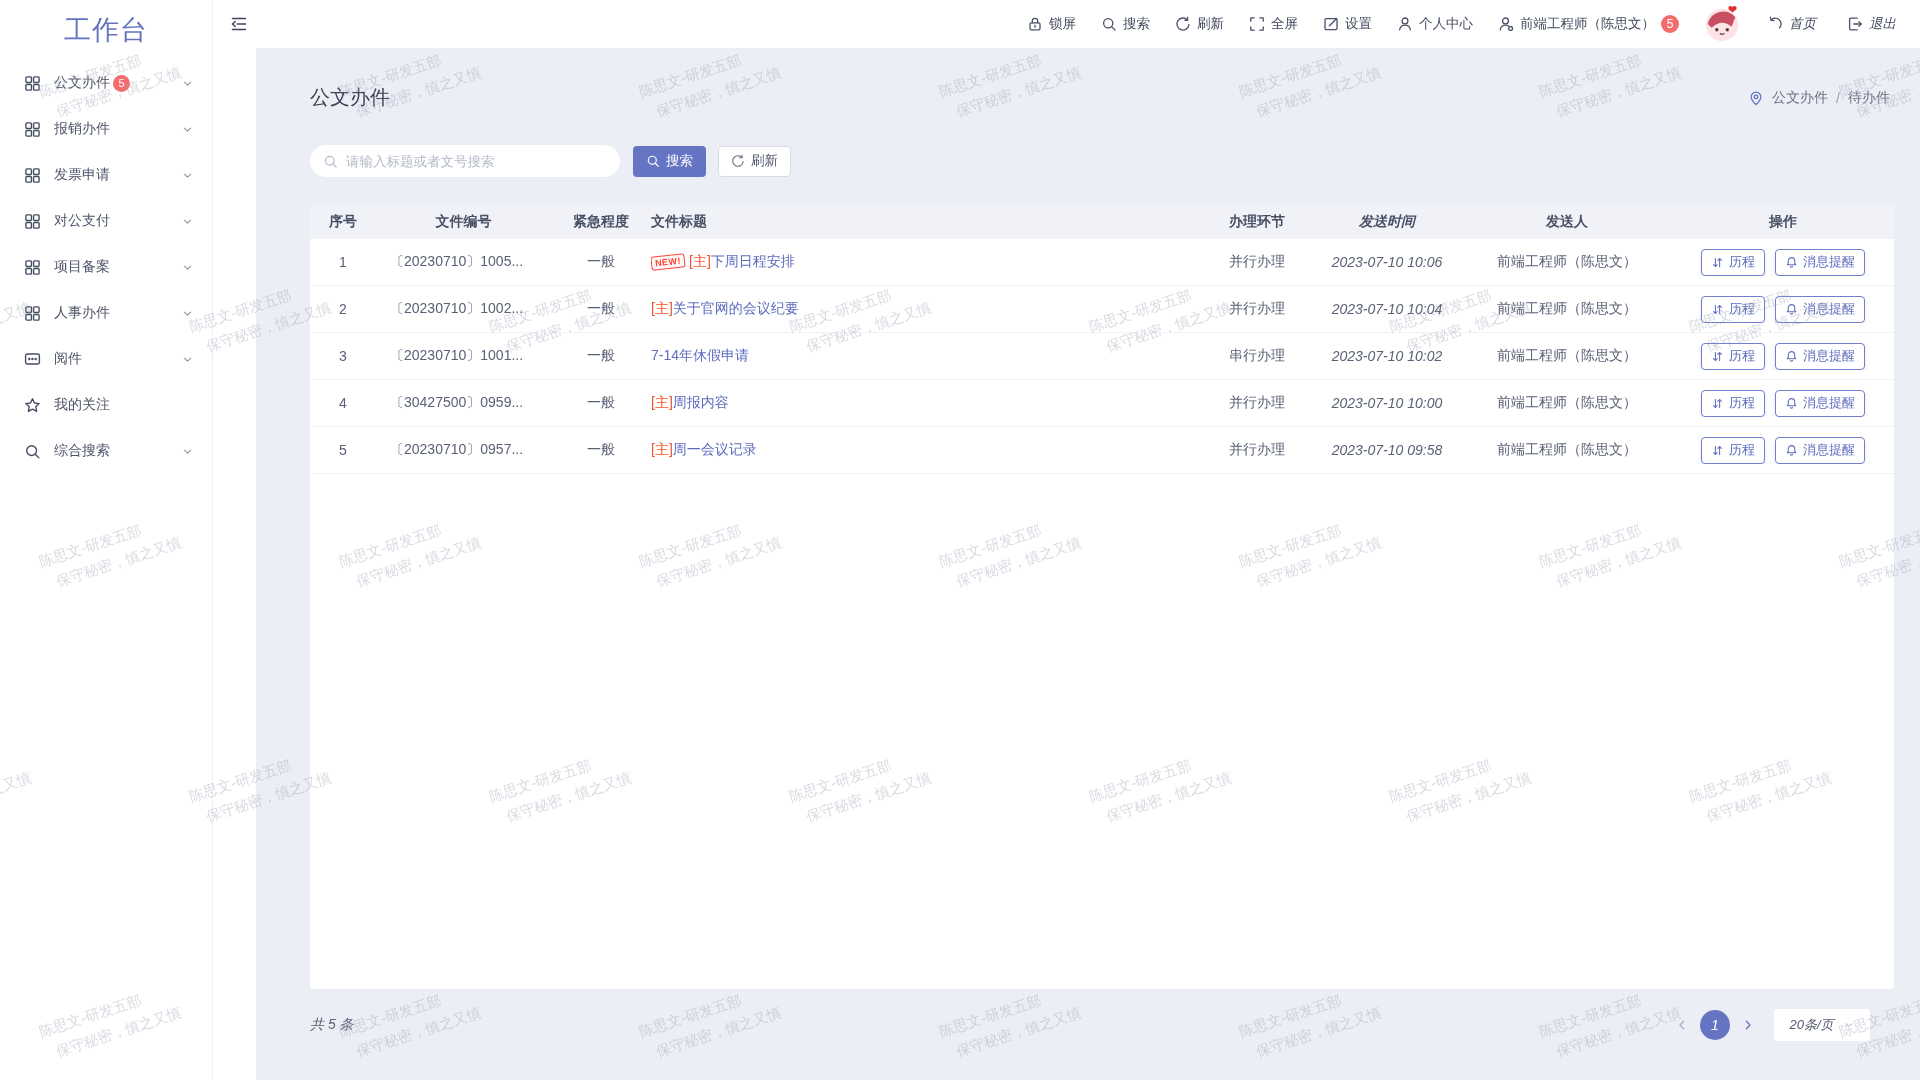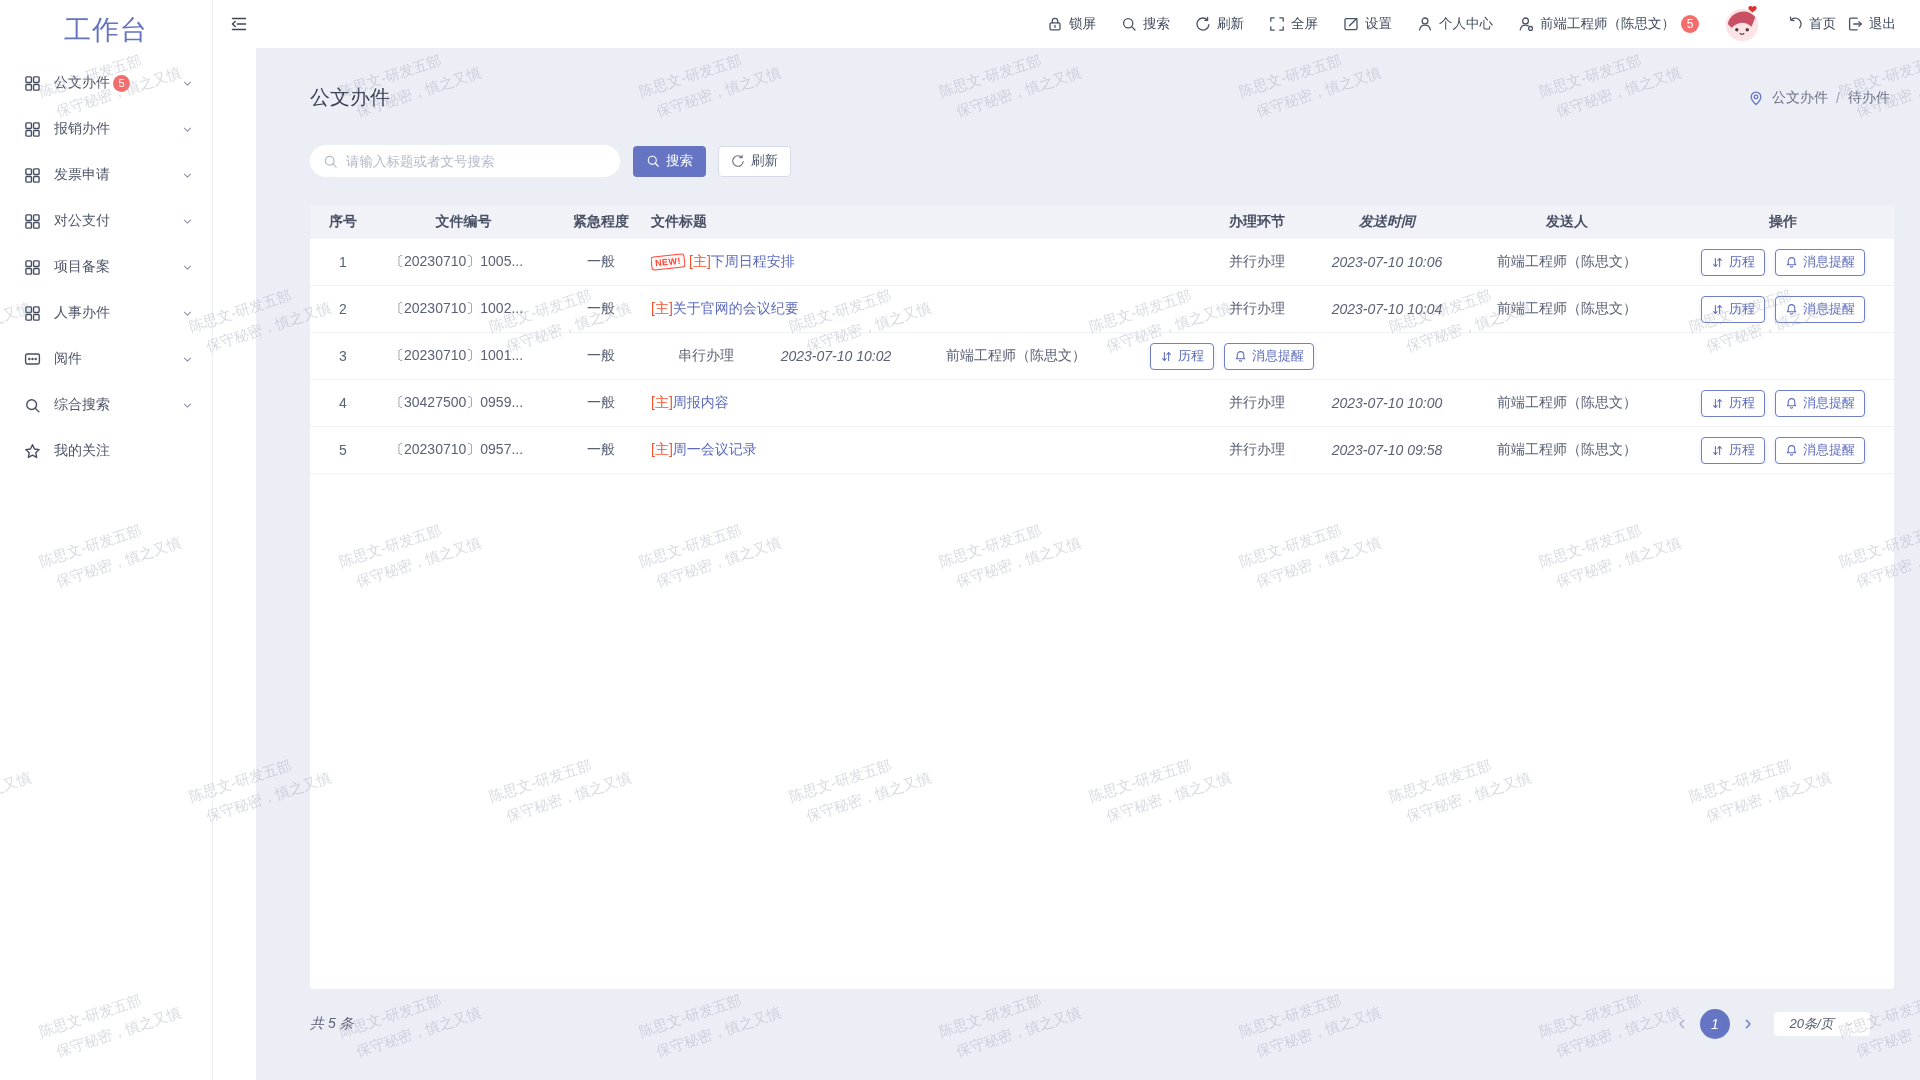--- a/index.html
+++ b/index.html
@@ -80,21 +80,21 @@
   .btn-mini .bi svg{width:13px;height:13px;}
 
   
   .tfoot{display:flex;align-items:center;margin:20px 50px 0 54px;font-size:14px;color:#5a6175;font-style:italic;}
   .pager{margin-left:auto;display:flex;align-items:center;gap:10px;}
   .pg-btn{width:16px;height:16px;cursor:pointer;}
   .pg-btn svg{width:16px;height:16px;}
   .pg-prev{color:#a6add2;}
   .pg-next{color:var(--primary);}
   .pg-page{width:30px;height:30px;border-radius:50%;background:var(--primary);color:#fff;display:flex;align-items:center;justify-content:center;font-size:14px;cursor:pointer;}
-  .pg-size{margin-left:8px;width:96px;height:24px;background:#fff;border-radius:4px;display:flex;align-items:center;justify-content:center;gap:9px;color:#555c70;font-size:13px;cursor:pointer;}
+  .pg-size{margin-left:8px;width:96px;height:32px;background:#fff;border-radius:4px;display:flex;align-items:center;justify-content:center;gap:9px;color:#555c70;font-size:13px;cursor:pointer;}
   .pg-size .sel-chev{width:12px;height:12px;color:#b4bac8;}
   .pg-size .sel-chev svg{width:12px;height:12px;}
 
   
   .wm-layer{position:absolute;left:0;top:0;width:1920px;height:1080px;pointer-events:none;z-index:9;overflow:hidden;}
   .wm{position:absolute;transform:rotate(-18deg);color:#9aa0b2;opacity:.38;font-size:14.5px;line-height:24px;white-space:nowrap;}
   .wm .wm2{padding-left:10px;}
 </style>
 </head>
 <body>
@@ -217,40 +217,40 @@
 
     <span class="side-chevron">
           <svg viewBox="0 0 16 16" fill="none" stroke="currentColor" stroke-width="1.3" stroke-linecap="round" stroke-linejoin="round">
             <polyline points="4.2,6.4 8,10 11.8,6.4"></polyline>
           </svg>
         </span>
   </div>
       <div class="side-item">
     <span class="side-icon">
           <svg viewBox="0 0 16 16" fill="none" stroke="currentColor" stroke-width="1.3" stroke-linecap="round" stroke-linejoin="round">
+            <polygon points="8,1.6 9.9,5.6 14.3,6.2 11.1,9.2 11.9,13.6 8,11.5 4.1,13.6 4.9,9.2 1.7,6.2 6.1,5.6"></polygon>
+          </svg>
+        </span>
+    <span class="side-label">我的关注</span>
+
+  </div>
+      <div class="side-item">
+    <span class="side-icon">
+          <svg viewBox="0 0 16 16" fill="none" stroke="currentColor" stroke-width="1.3" stroke-linecap="round" stroke-linejoin="round">
             <circle cx="7.2" cy="7.2" r="4.6"></circle>
             <line x1="10.6" y1="10.6" x2="14" y2="14"></line>
           </svg>
         </span>
     <span class="side-label">综合搜索</span>
 
     <span class="side-chevron">
           <svg viewBox="0 0 16 16" fill="none" stroke="currentColor" stroke-width="1.3" stroke-linecap="round" stroke-linejoin="round">
             <polyline points="4.2,6.4 8,10 11.8,6.4"></polyline>
           </svg>
         </span>
-  </div>
-      <div class="side-item">
-    <span class="side-icon">
-          <svg viewBox="0 0 16 16" fill="none" stroke="currentColor" stroke-width="1.3" stroke-linecap="round" stroke-linejoin="round">
-            <polygon points="8,1.6 9.9,5.6 14.3,6.2 11.1,9.2 11.9,13.6 8,11.5 4.1,13.6 4.9,9.2 1.7,6.2 6.1,5.6"></polygon>
-          </svg>
-        </span>
-    <span class="side-label">我的关注</span>
-
   </div>
     </div>
 </div>
 
 <div class="header">
   <span class="collapse-btn">
       <svg viewBox="0 0 16 16" fill="none" stroke="currentColor" stroke-width="1.3" stroke-linecap="round" stroke-linejoin="round">
         <line x1="2.2" y1="3.2" x2="13.8" y2="3.2"></line>
         <line x1="6.5" y1="8" x2="13.8" y2="8"></line>
         <line x1="2.2" y1="12.8" x2="13.8" y2="12.8"></line>
@@ -337,21 +337,21 @@
     <span class="avatar">
       <svg viewBox="0 0 40 40" width="38" height="38">
         <circle cx="19" cy="21" r="17" fill="#fbe3e6"></circle>
         <path d="M4 20 A16.5 16.5 0 0 1 33 13 L29 23 Q19 14 8 24 Z" fill="#c94f63"></path>
         <circle cx="13.5" cy="26" r="1.8" fill="#5b3a3a"></circle>
         <circle cx="24.5" cy="26" r="1.8" fill="#5b3a3a"></circle>
         <path d="M17 30 q2 1.6 4 0" stroke="#5b3a3a" stroke-width="1.2" fill="none" stroke-linecap="round"></path>
         <path d="M30 2.2 c1.3-2.1 4.4-1.4 4.4 1 0 1.8-2.4 3.2-4.4 4.6 -2-1.4-4.4-2.8-4.4-4.6 0-2.4 3.1-3.1 4.4-1z" fill="#e03131"></path>
       </svg>
     </span>
-    <div style="display:flex;align-items:flex-end;gap:11px;">
+    <div style="display:flex;align-items:flex-end;gap:31px;font-style:italic;">
         <div class="h-item">
     <span class="h-icon">
             <svg viewBox="0 0 16 16" fill="none" stroke="currentColor" stroke-width="1.3" stroke-linecap="round" stroke-linejoin="round">
               <path d="M12.6 11.8A5.7 5.7 0 1 0 4 4.1"></path>
               <polyline points="3.4,1.1 4,4.1 7,4.6"></polyline>
             </svg>
           </span>
     <span class="h-label">首页</span>
 
   </div>
@@ -527,20 +527,24 @@
           <div class="trow">
     <div class="c c1">
               <span class="cell-no">3</span>
             </div>
     <div class="c c2">
               <span class="cell-fileno">〔20230710〕1001...</span>
             </div>
     <div class="c c3">
               <span class="cell-urgency">一般</span>
             </div>
+    <div class="c c4">
+
+      <a class="doc-title">7-14年休假申请</a>
+    </div>
     <div class="c c5">
               <span class="cell-step">串行办理</span>
             </div>
     <div class="c c6">
               <span class="cell-time">2023-07-10 10:02</span>
             </div>
     <div class="c c7">
               <span class="cell-sender">前端工程师（陈思文）</span>
             </div>
     <div class="c c8">

